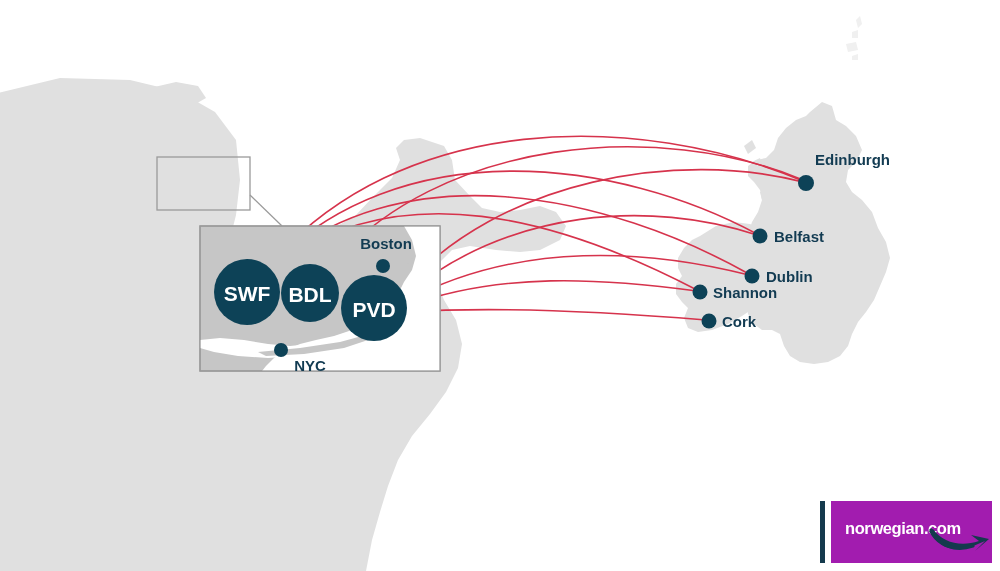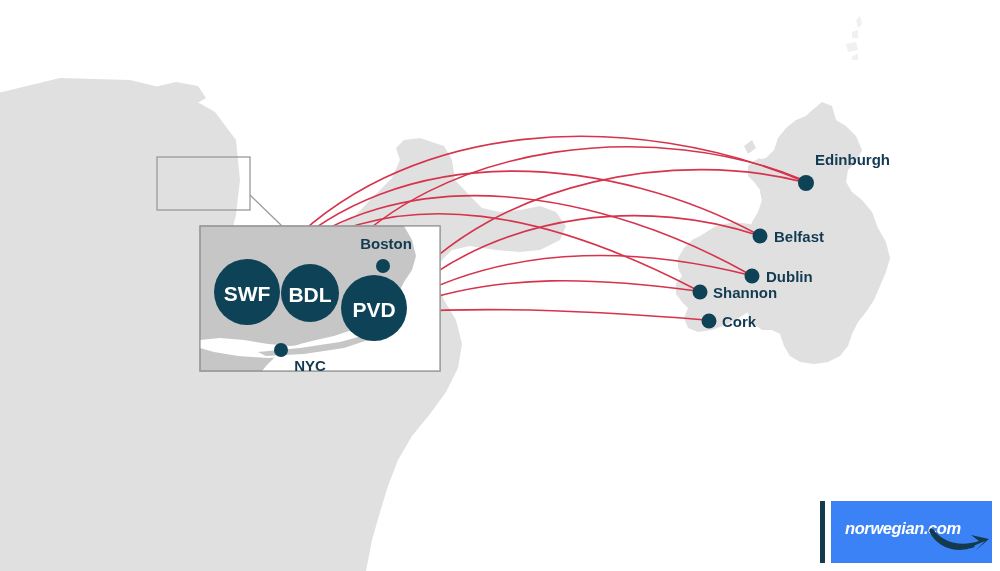--- a/index.html
+++ b/index.html
@@ -220,21 +220,21 @@
       <g>
         <circle fill="#0d4257" cx="709" cy="321" r="7.5"></circle>
         <text class="label-text label-eu" x="722" y="327" text-anchor="start" fill="#123b52">Cork</text>
       </g>
     </g>
 
   </svg>
 
   <div id="logo-block">
     <div id="logo-bar" style="background: rgb(20, 58, 77);"></div>
-    <div id="logo-red" style="background: #3b82f6; font-style: italic;">
+    <div id="logo-red" style="background: #a21caf;">
       <div id="logo-word">norwegian.com</div>
       <svg id="logo-swoosh" viewBox="0 0 64 32">
         <path d="M 2 6 C 10 22 26 28 44 22 L 58 16 L 48 26 L 62 14 L 44 10 L 52 16 C 34 22 16 18 6 4 Z" fill="#143a4d"></path>
         <path d="M 4 5 C 12 21 28 27 46 21" fill="none" stroke="#143a4d" stroke-width="3.2" stroke-linecap="round"></path>
       </svg>
     </div>
   </div>
 
 </div>
 

